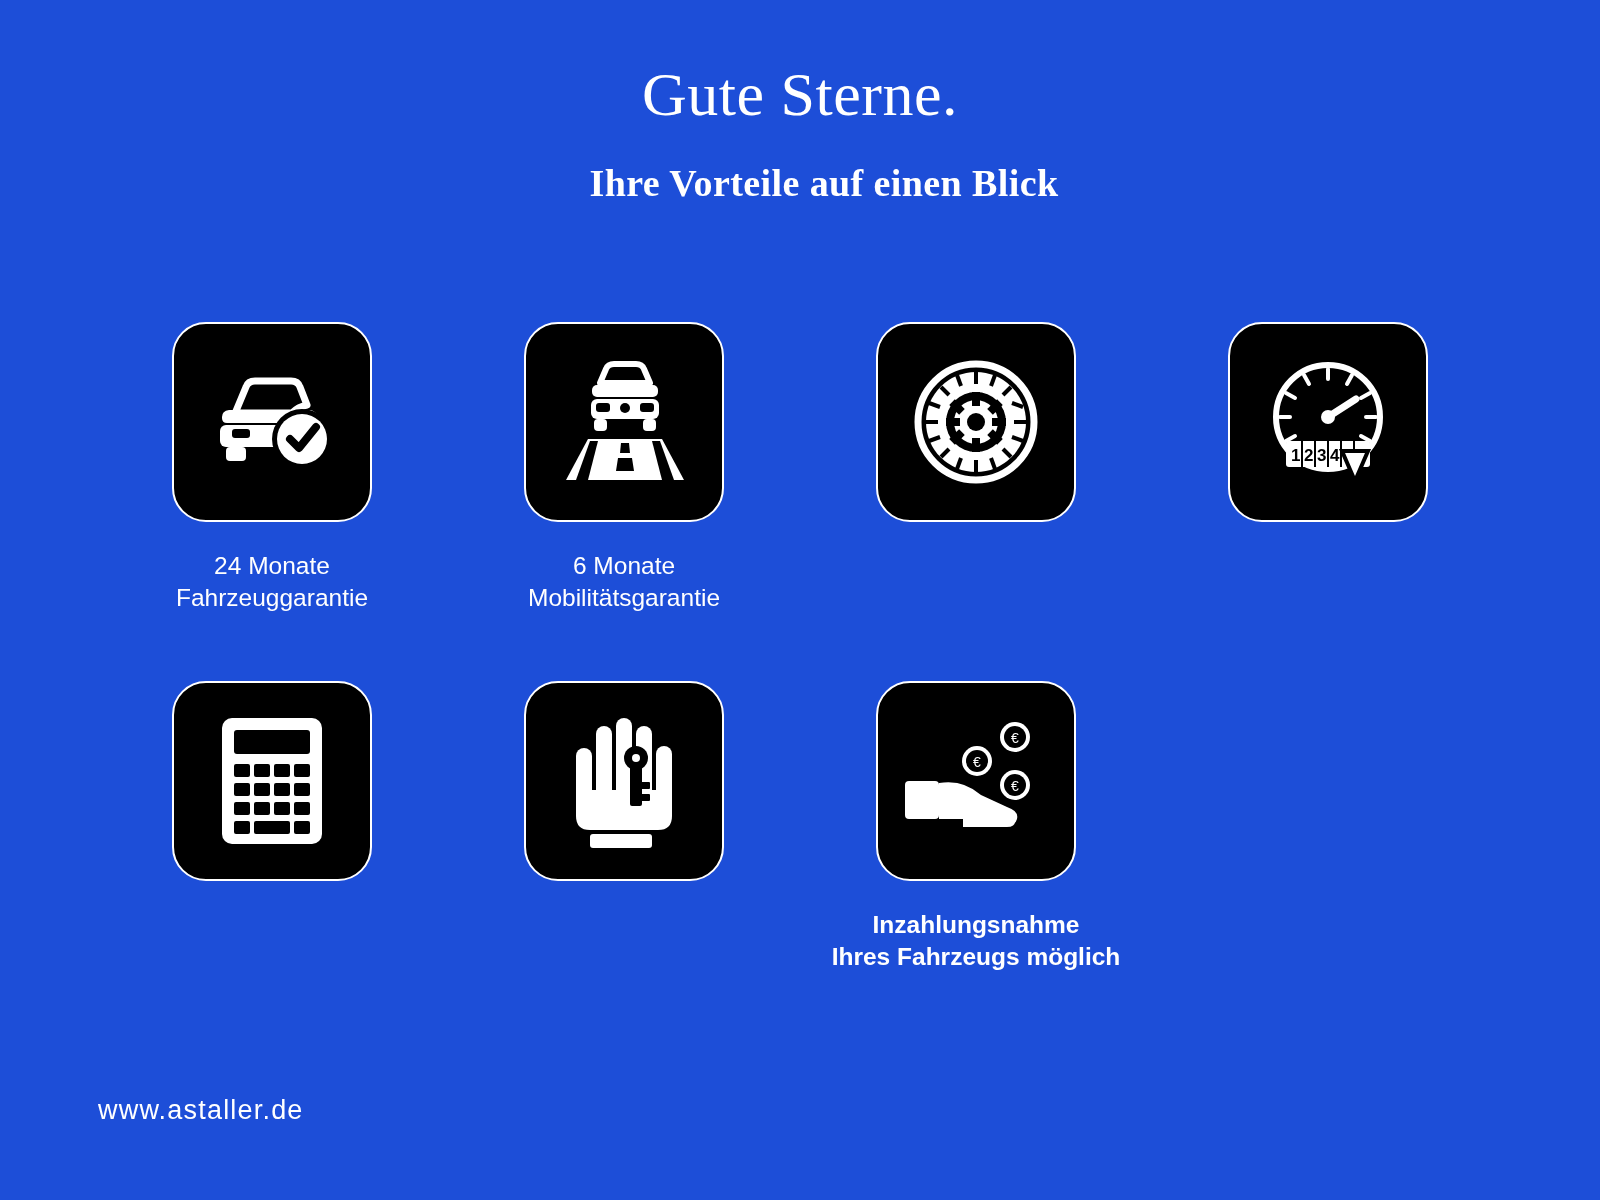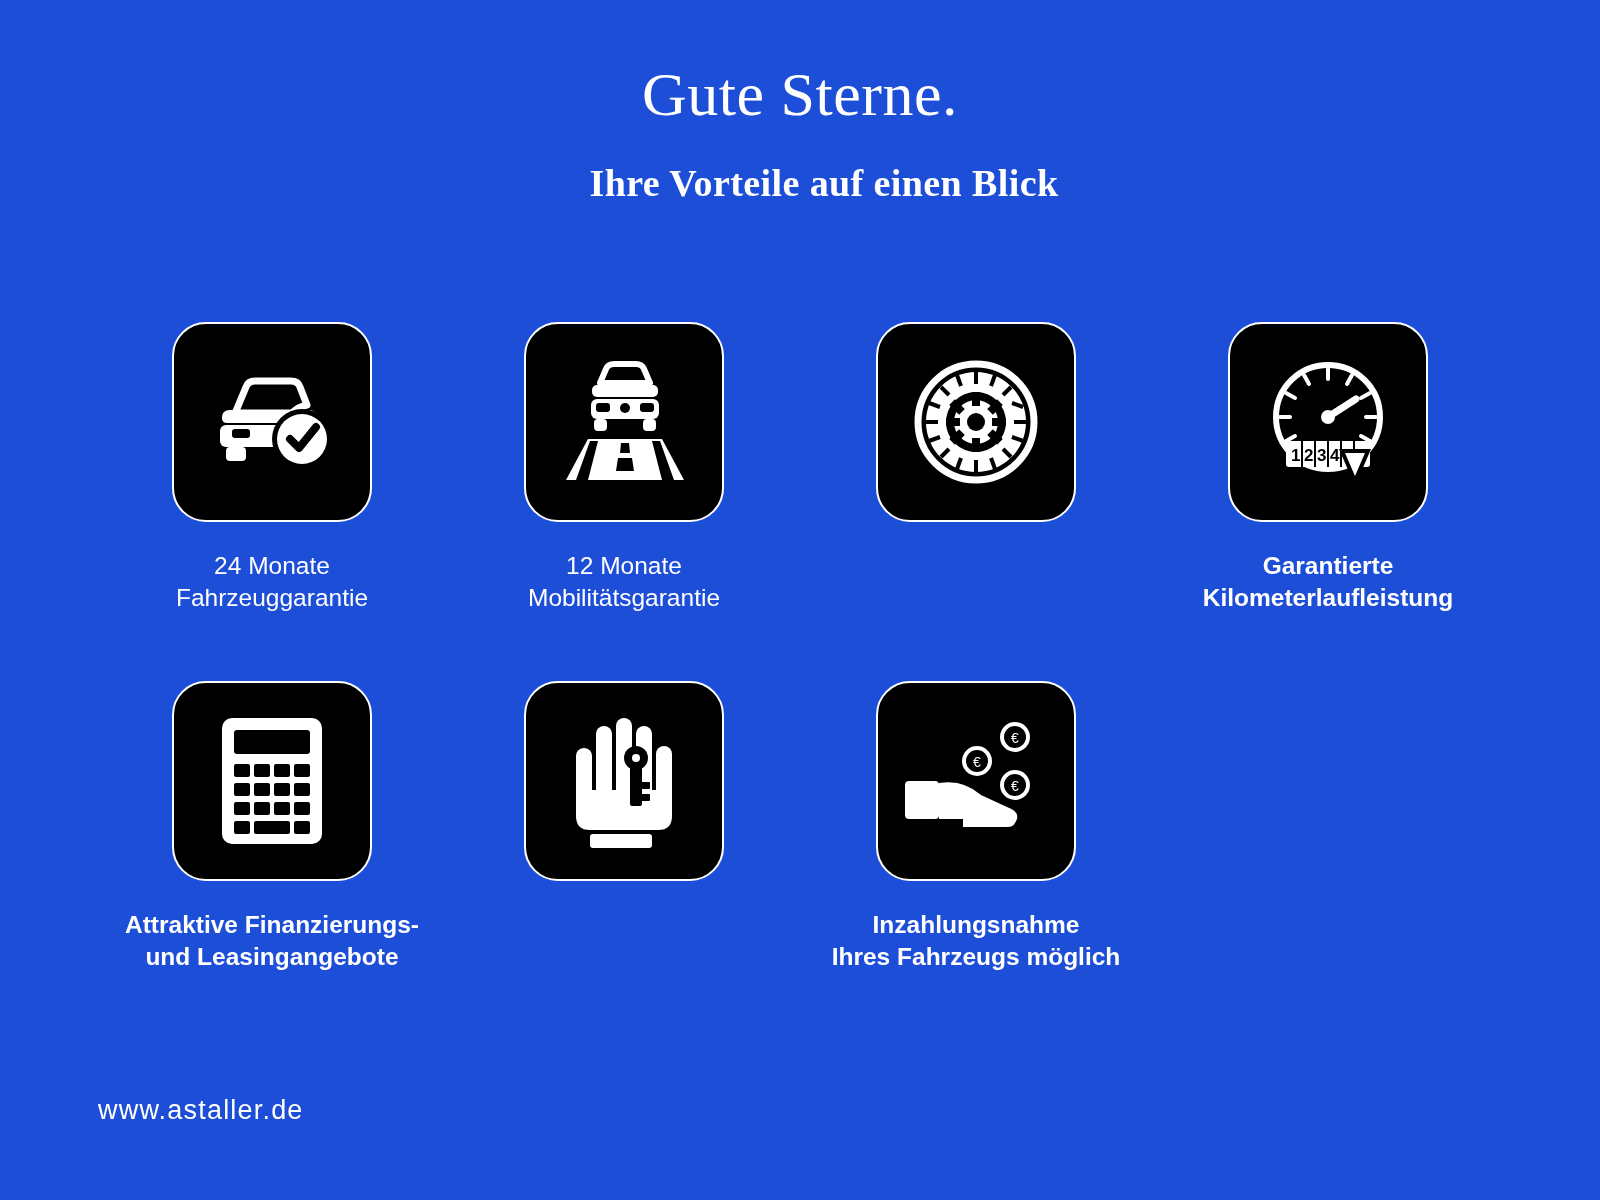--- a/index.html
+++ b/index.html
@@ -155,21 +155,21 @@
             <rect x="36" y="58" width="13" height="12" rx="4"></rect>
             <rect x="85" y="58" width="13" height="12" rx="4"></rect>
             <path d="M30 78 L104 78 L126 119 L8 119 Z"></path>
             <path d="M63 82 L71 82 L72 92 L62 92 Z" fill="#000000"></path>
             <path d="M60 97 L74 97 L76 110 L58 110 Z" fill="#000000"></path>
             <path d="M40 80 L30 119 L18 119 L32 80 Z" fill="#000000"></path>
             <path d="M94 80 L104 119 L116 119 L102 80 Z" fill="#000000"></path>
           </svg>
         </span>
       </div>
-      <div class="caption">12 Monate
+      <div class="caption">6 Monate
 Mobilitätsgarantie</div>
     </div>
 
     <div class="cell bold">
       <div class="icon-box">
         <span>
           <svg width="124" height="124" viewBox="0 0 124 124" xmlns="http://www.w3.org/2000/svg">
             <circle cx="62" cy="62" r="58" fill="none" stroke="#ffffff" stroke-width="7"></circle>
             <circle cx="62" cy="62" r="50" fill="#ffffff"></circle>
             <g stroke="#000000" stroke-width="4">
@@ -240,22 +240,20 @@
               <line x1="44" y1="86" x2="44" y2="112"></line>
               <line x1="57" y1="86" x2="57" y2="112"></line>
               <line x1="70" y1="86" x2="70" y2="112"></line>
               <line x1="83" y1="86" x2="83" y2="112"></line>
               <line x1="96" y1="86" x2="96" y2="112"></line>
             </g>
             <path d="M84 96 L110 96 L97 126 Z" fill="#ffffff" stroke="#000000" stroke-width="4"></path>
           </svg>
         </span>
       </div>
-      <div class="caption">Garantierte
-Kilometerlaufleistung</div>
     </div>
 
     <div class="cell bold">
       <div class="icon-box">
         <span>
           <svg width="108" height="134" viewBox="0 0 108 134" xmlns="http://www.w3.org/2000/svg">
             <rect x="4" y="4" width="100" height="126" rx="10" fill="#ffffff"></rect>
             <rect x="16" y="16" width="76" height="24" rx="3" fill="#000000"></rect>
             <g fill="#000000">
               <rect x="16" y="50" width="16" height="13" rx="2"></rect>
@@ -273,22 +271,20 @@
               <rect x="56" y="88" width="16" height="13" rx="2"></rect>
               <rect x="76" y="88" width="16" height="13" rx="2"></rect>
 
               <rect x="16" y="107" width="16" height="13" rx="2"></rect>
               <rect x="36" y="107" width="36" height="13" rx="2"></rect>
               <rect x="76" y="107" width="16" height="13" rx="2"></rect>
             </g>
           </svg>
         </span>
       </div>
-      <div class="caption">Attraktive Finanzierungs-
-und Leasingangebote</div>
     </div>
 
     <div class="cell bold">
       <div class="icon-box">
         <span>
           <svg width="116" height="138" viewBox="0 0 116 138" xmlns="http://www.w3.org/2000/svg">
             <g fill="#ffffff">
               <rect x="10" y="36" width="16" height="56" rx="8"></rect>
               <rect x="30" y="14" width="16" height="76" rx="8"></rect>
               <rect x="50" y="6" width="16" height="84" rx="8"></rect>

